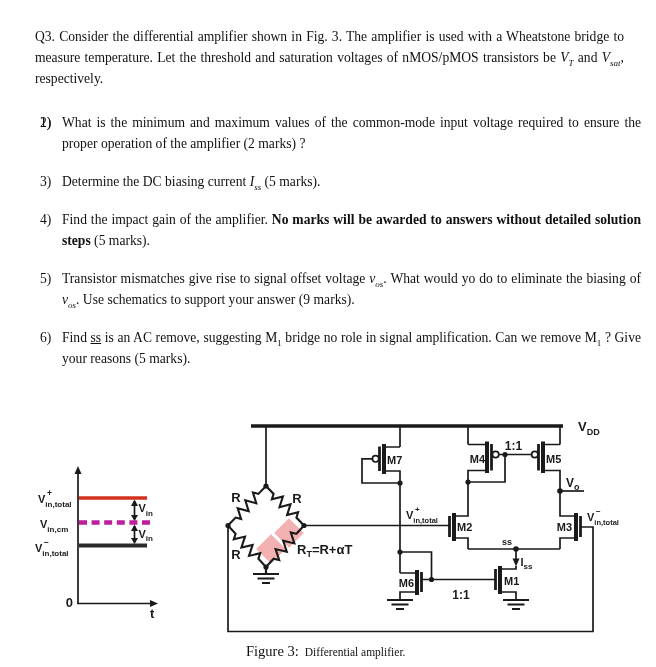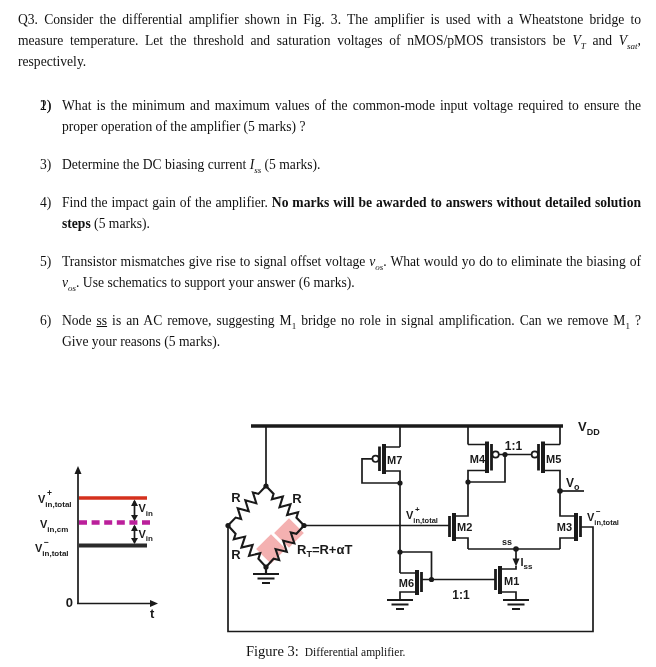--- a/index.html
+++ b/index.html
@@ -5,21 +5,21 @@
   html,body{margin:0;padding:0;}
   body{
     width:656px;height:667px;position:relative;overflow:hidden;
     background:#ffffff;color:#111;
     font-family:"Liberation Serif", serif;
   }
   .textblock{
     position:absolute;left:18px;top:9px;width:623px;
     font-size:13.6px;line-height:21px;text-align:justify;
   }
-  .intro{margin:0;}
+  .intro{margin:17px;}
   .item{position:relative;padding-left:44px;margin-top:17px;}
   .item .num{position:absolute;left:22px;top:0;}
   .mvar{font-style:italic;}
   sub{font-size:9px;line-height:0;}
   .boldseg{font-weight:bold;}
   .uline{text-decoration:underline;}
   svg.fig{position:absolute;left:0;top:410px;width:656px;height:257px;}
   svg text{font-family:"Liberation Sans", sans-serif;font-weight:bold;fill:#1a1a1a;}
   svg text.serif{font-family:"Liberation Serif", serif;font-weight:normal;fill:#111;}
   .wire{stroke:#1a1a1a;stroke-width:1.7;fill:none;}
@@ -35,37 +35,37 @@
 <body>
 
 <div class="textblock">
   <p class="intro"><span>Q3. Consider the differential amplifier shown in Fig. 3. The amplifier is used with a Wheatstone bridge to measure temperature. Let the threshold and saturation voltages of nMOS/pMOS transistors be </span><span class="mvar">V</span><sub class="mvar">T</sub><span> and </span><span class="mvar">V</span><sub class="mvar">sat</sub><span>, respectively.</span></p>
 
   <div class="item" style="margin-top:23px">
     <span class="num">1)</span>
   </div>
 
   <div class="item">
-    <span class="num">2)</span><span>What is the minimum and maximum values of the common-mode input voltage required to ensure the proper operation of the amplifier (5 marks) ?</span>
+    <span class="num">2)</span><span>What is the minimum and maximum values of the common-mode input voltage required to ensure the proper operation of the amplifier (2 marks) ?</span>
   </div>
 
   <div class="item">
     <span class="num">3)</span><span>Determine the DC biasing current </span><span class="mvar">I</span><sub class="mvar">ss</sub><span> (5 marks).</span>
   </div>
 
   <div class="item">
     <span class="num">4)</span><span>Find the impact gain of the amplifier. </span><span class="boldseg">No marks will be awarded to answers without detailed solution steps</span><span> (5 marks).</span>
   </div>
 
   <div class="item">
-    <span class="num">5)</span><span>Transistor mismatches give rise to signal offset voltage </span><span class="mvar">v</span><sub class="mvar">os</sub><span>. What would yo do to eliminate the biasing of </span><span class="mvar">v</span><sub class="mvar">os</sub><span>. Use schematics to support your answer (6 marks).</span>
-  </div>
-
-  <div class="item">
-    <span class="num">6)</span><span>Node </span><span class="uline">ss</span><span> is an AC remove, suggesting M</span><sub>1</sub><span> bridge no role in signal amplification. Can we remove M</span><sub>1</sub><span> ? Give your reasons (5 marks).</span>
+    <span class="num">5)</span><span>Transistor mismatches give rise to signal offset voltage </span><span class="mvar">v</span><sub class="mvar">os</sub><span>. What would yo do to eliminate the biasing of </span><span class="mvar">v</span><sub class="mvar">os</sub><span>. Use schematics to support your answer (9 marks).</span>
+  </div>
+
+  <div class="item">
+    <span class="num">6)</span><span>Find </span><span class="uline">ss</span><span> is an AC remove, suggesting M</span><sub>1</sub><span> bridge no role in signal amplification. Can we remove M</span><sub>1</sub><span> ? Give your reasons (5 marks).</span>
   </div>
 </div>
 
 <svg class="fig" viewBox="0 410 656 257">
 
   <g>
     <path class="wire" d="M 78 468.5 L 78 603.5 M 77 603.5 L 155 603.5"></path>
     <polygon points="74.5,474 81.5,474 78,466" class="dot"></polygon>
     <polygon points="150,600 150,607 158,603.5" class="dot"></polygon>
 

